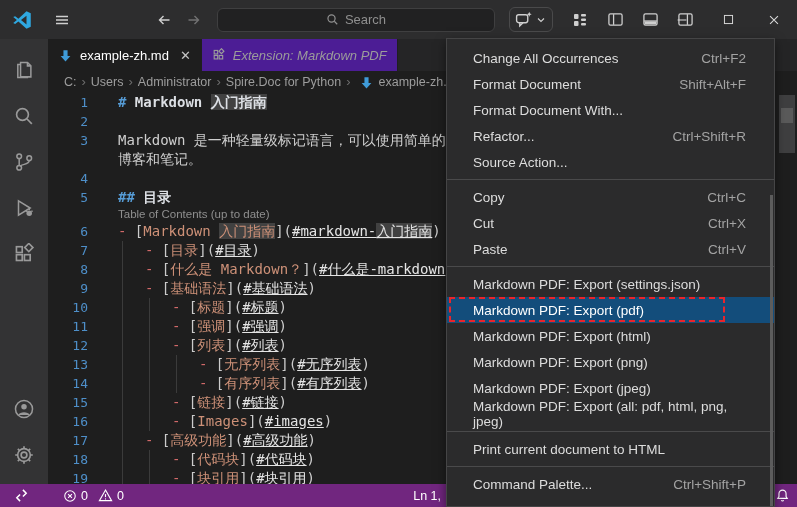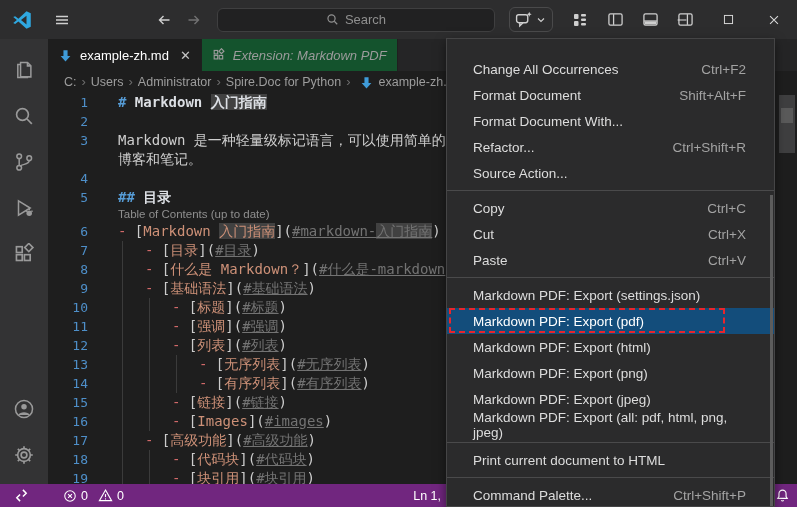--- a/index.html
+++ b/index.html
@@ -27,21 +27,21 @@
   
   .activitybar { position:absolute; left:0; top:39px; width:48px; height:445px; background:#333334;
                  display:flex; flex-direction:column; align-items:center; padding-top:8px; }
   .act-icon { width:48px; height:46px; display:flex; align-items:center; justify-content:center; color:#9a9a9a; }
   .act-bottom { position:absolute; bottom:6px; left:0; width:48px; display:flex; flex-direction:column; align-items:center; }
 
   
   .tabbar { position:absolute; left:48px; top:39px; width:749px; height:32px; background:#252526; display:flex; }
   .tab { height:32px; display:flex; align-items:center; padding:0 10px; gap:7px; border-right:1px solid #1f1f1f; }
   .tab.active { background:#1e1e1e; color:#ffffff; }
-  .tab.inactive { background:#14532d; color:#9b9b9b; font-style:italic; }
+  .tab.inactive { background:#4c1d95; color:#9b9b9b; font-style:italic; }
   .tab .close { color:#c5c5c5; font-size:13px; margin-left:4px; font-style:normal; }
 
   
   .breadcrumb { position:absolute; left:48px; top:71px; width:749px; height:21px; background:#1e1e1e;
                 display:flex; align-items:center; padding-left:14px; color:#9d9d9d; font-size:12.5px; white-space:nowrap; }
   .crumb { margin:0 2px; }
   .crumb-sep { color:#6d6d6d; margin:0 3px; font-size:13px; }
   .crumb-icon { display:inline-flex; margin:0 3px 0 5px; transform:translateY(1px); }
 
   
@@ -50,36 +50,36 @@
   .erow { position:relative; height:19px; line-height:19px; white-space:pre; padding-left:70px; }
   .erow .gut { position:absolute; left:0; top:0; width:40px; text-align:right; color:#4e8fc9; font-size:13px; }
   .erow .guide { position:absolute; top:0; width:1px; height:19px; background:#3b3b3b; }
   .erow.codelens { height:15px; line-height:15px; font-size:11.5px; color:#8f8f8f; font-family:"Liberation Sans",sans-serif; }
   .s-m { color:#569cd6; font-weight:bold; }
   .s-h { color:#dcdfe4; font-weight:bold; }
   .s-t { color:#cfcfcf; }
   .s-d { color:#d16969; }
   .s-p { color:#cccccc; }
   .s-l { color:#ce9178; }
-  .s-u { color:#737373; text-decoration:underline; }
+  .s-u { color:#e5e5e5; text-decoration:underline; }
   .hl { background:#5a5a5a9a;margin-top:16px; }
   .ed-scrollbar { position:absolute; right:2px; top:3px; width:16px; height:58px; background:#3f3f40; }
   .ed-minimap { position:absolute; right:4px; top:16px; width:12px; height:15px; background:#5a5a5a; }
 
   
   .statusbar { position:absolute; left:0; top:484px; width:797px; height:23px; background:var(--statusbar,#71267F);
                display:flex; align-items:center; color:#ffffff; font-size:12.5px; z-index:30; }
   .sb-item { display:flex; align-items:center; gap:4px; margin-right:10px; }
   .sb-remote { margin-left:14px; margin-right:34px; }
   .sb-right { position:absolute; right:356px; top:0; height:23px; display:flex; align-items:center; }
   .sb-bell { position:absolute; right:7px; top:0; height:23px; display:flex; align-items:center; }
 
   
   .ctxmenu { position:absolute; left:446px; top:38px; width:329px; height:469px; background:#2b2b2c;
-             border:1px solid #454546; box-shadow:0 4px 10px rgba(0,0,0,.5); z-index:50; padding-top:17px;
+             border:1px solid #454546; box-shadow:0 4px 10px rgba(0,0,0,.5); z-index:50; padding-top:6px;
              overflow:hidden; }
   .mi { position:relative; height:26px; display:flex; align-items:center; padding:0 28px 0 26px;
         color:#dddddd; font-size:13.5px; }
   .mi .key { margin-left:auto; color:#a3a3a3; }
   .mi.hilite { background:var(--menu-hilite,#134d7b); color:#ffffff; }
   .mi .dashedbox { position:absolute; left:2px; top:0; width:276px; height:25px;
                    border:2px dashed var(--dash-red,#e8252c); pointer-events:none; }
   .msep { height:1px; background:#4a4a4b; margin:4px 0; }
   .menu-scroll { position:absolute; right:1px; top:156px; width:3px; height:346px; background:#5c5c5c; }
 

